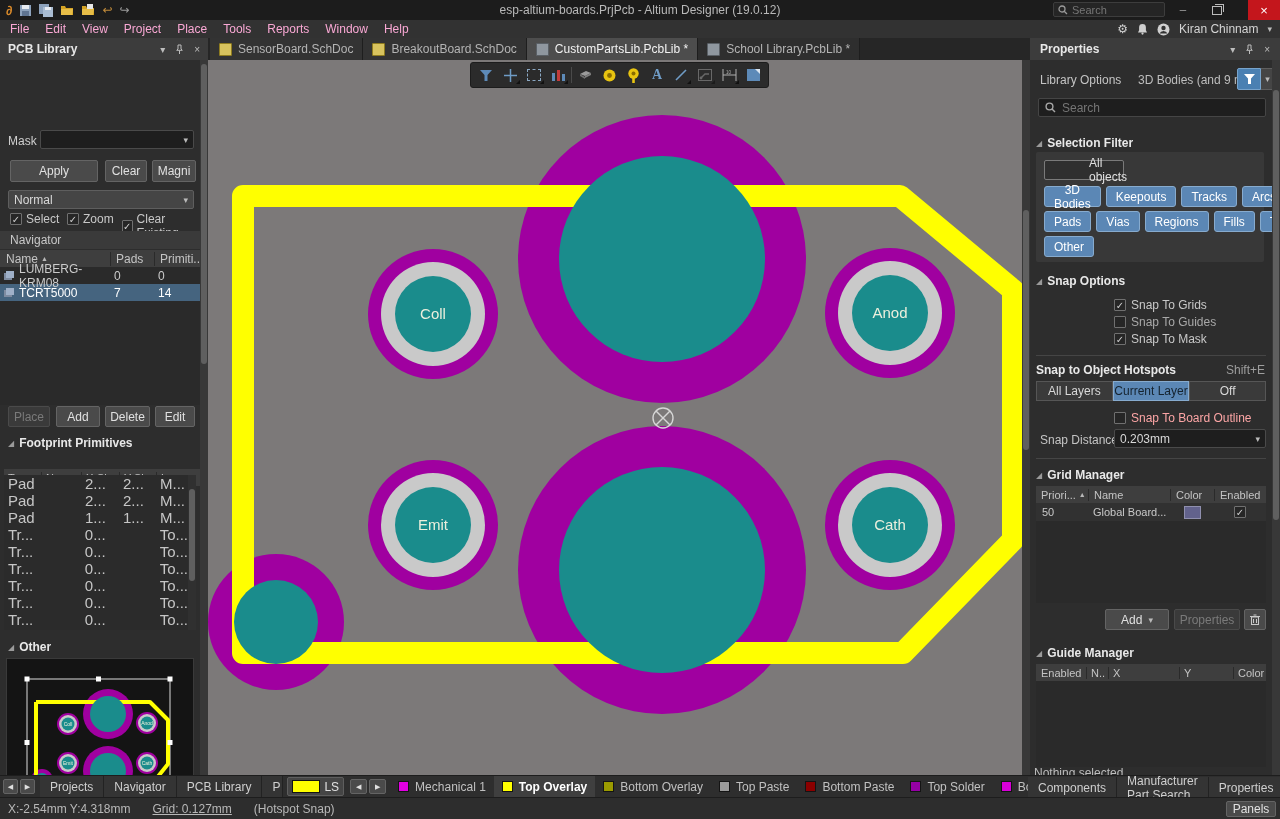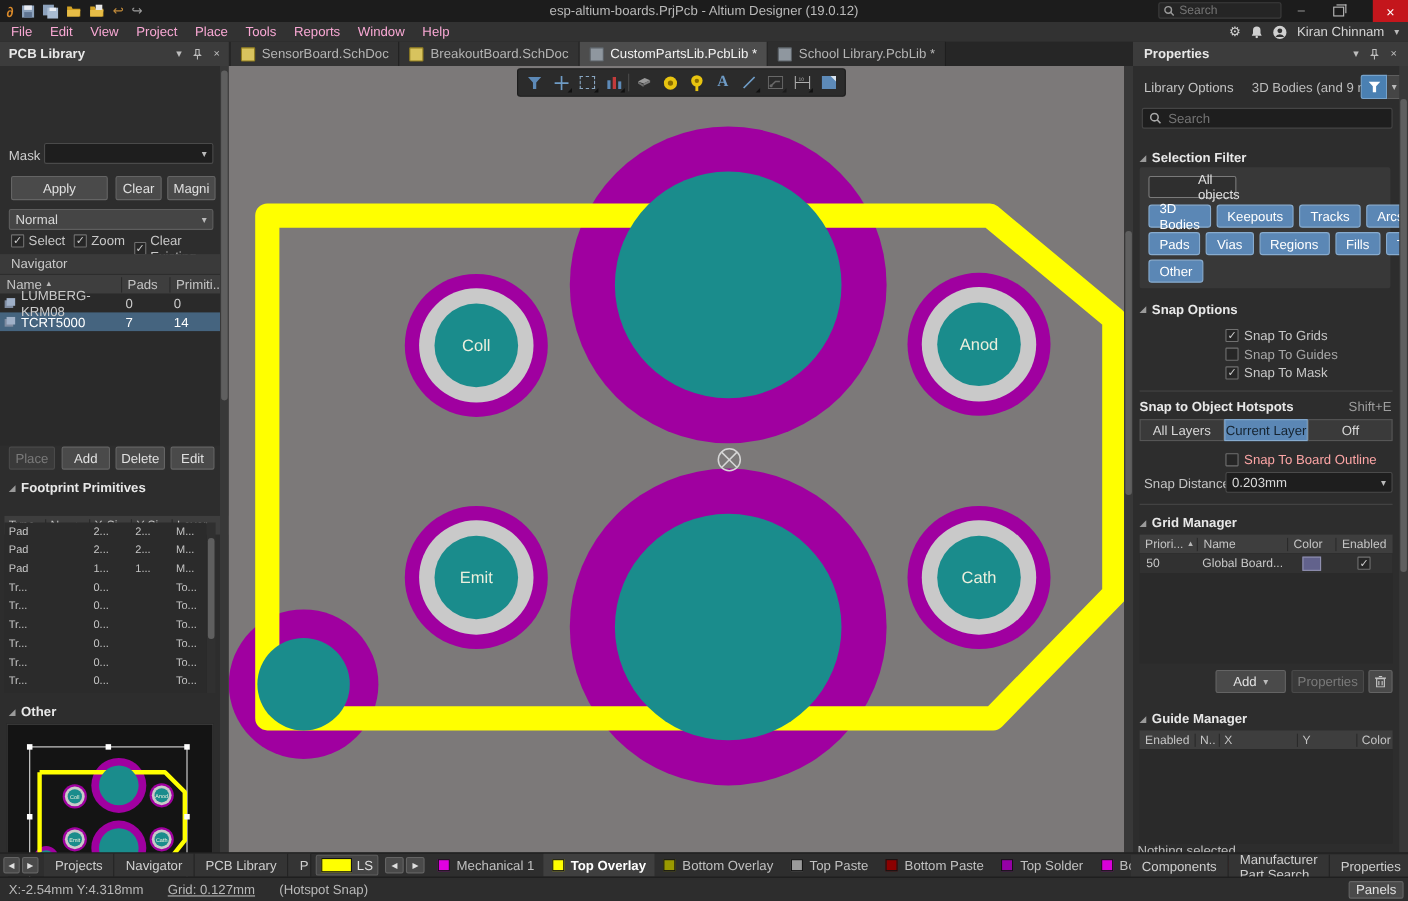--- a/index.html
+++ b/index.html
@@ -30,21 +30,21 @@
   .arr{font-size:9px;color:#bbb;}
   .chk{width:12px;height:12px;background:#262626;border:1px solid #707070;border-radius:1px;
        display:inline-flex;align-items:center;justify-content:center;font-size:10px;color:#cfcfcf;box-sizing:border-box;}
   .chk.off{color:transparent;}
   .sect{font-weight:bold;color:#e8e8e8;}
   .coll{font-size:8px;color:#9a9a9a;margin-right:5px;}
   .tblhead{background:#3e3e3e;color:#c4c4c4;}
   .sortarr{font-size:7px;color:#b8b8b8;margin-left:3px;}
   .colsep{border-left:1px solid #2a2a2a;}
   .bluebtn{background:#5b87b5;border:1px solid #87abce;border-radius:3px;color:#fff;
-           display:flex;align-items:center;justify-content:center;box-sizing:border-box;padding:0 9px;height:21px;}
+           display:flex;align-items:center;justify-content:center;box-sizing:border-box;padding:0 9px;height:21px;text-align:center;}
   .menu-item{padding:4px 8px;height:18px;display:flex;align-items:center;color:#f9a8d4;}
   .doctab{height:22px;display:flex;align-items:center;padding:0 9px;background:#333333;color:#b4b4b4;
           border-right:1px solid #1e1e1e;box-sizing:border-box;}
   .doctab.active{background:#4d4d4d;color:#f2f2f2;}
   .tabicon{width:11px;height:11px;margin-right:6px;border-radius:1px;}
   .sch{background:#d8c35e;border:1px solid #8f7c1f;}
   .pcb{background:#8f979f;border:1px solid #5a6066;}
   .tool{width:22px;height:20px;display:flex;align-items:center;justify-content:center;position:relative;}
   .tool.dd::after{content:'';position:absolute;right:1px;bottom:1px;border-left:4px solid transparent;border-bottom:4px solid #111;}
   .ltab{display:flex;align-items:center;height:21px;padding:0 8px;color:#c0c0c0;white-space:nowrap;}
@@ -279,21 +279,21 @@
       <div class="flex colsep" style="width:38px;padding-left:4px;box-sizing:border-box;">
           <span>X-Si...</span>
         </div>
       <div class="flex colsep" style="width:37px;padding-left:4px;box-sizing:border-box;">
           <span>Y-Si...</span>
         </div>
       <div class="flex colsep" style="width:36px;padding-left:4px;box-sizing:border-box;">
           <span>Layer</span>
         </div>
     </div>
-    <div class="abs" style="left:4px;top:415px;width:184px;height:155px;background:#2b2b2b;font-size:10px;color:#c6c6c6;">
+    <div class="abs" style="left:4px;top:415px;width:184px;height:155px;background:#2b2b2b;font-size:15px;color:#c6c6c6;">
       <div class="flex" style="height:17px;">
           <span style="width:37px;padding-left:4px;box-sizing:border-box;">Pad</span>
           <span style="width:40px;"></span>
           <span style="width:38px;padding-left:4px;box-sizing:border-box;">2...</span>
           <span style="width:37px;padding-left:4px;box-sizing:border-box;">2...</span>
           <span style="padding-left:4px;">M...</span>
         </div>
       <div class="flex" style="height:17px;">
           <span style="width:37px;padding-left:4px;box-sizing:border-box;">Pad</span>
           <span style="width:40px;"></span>

